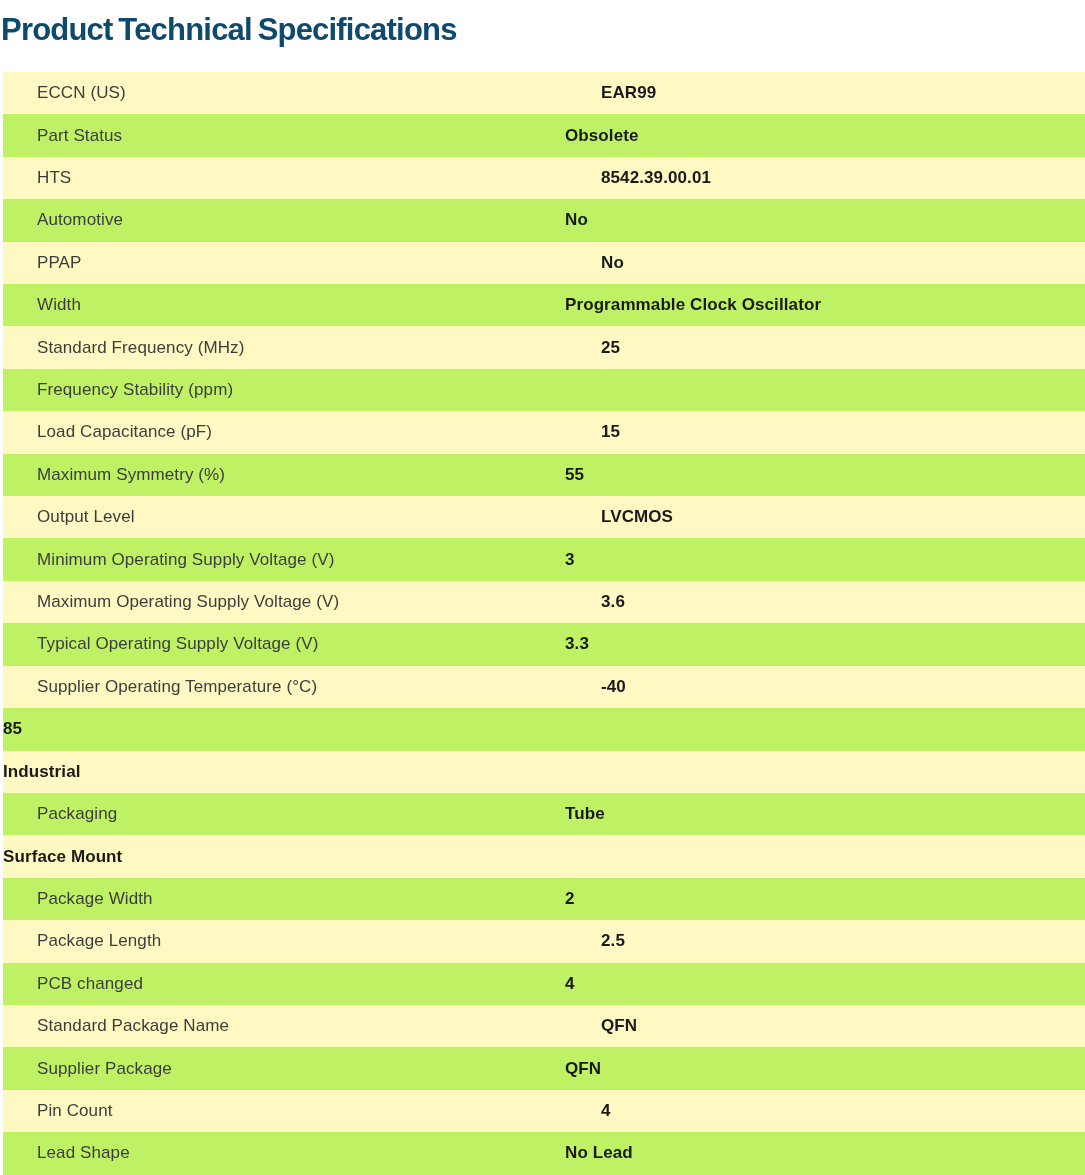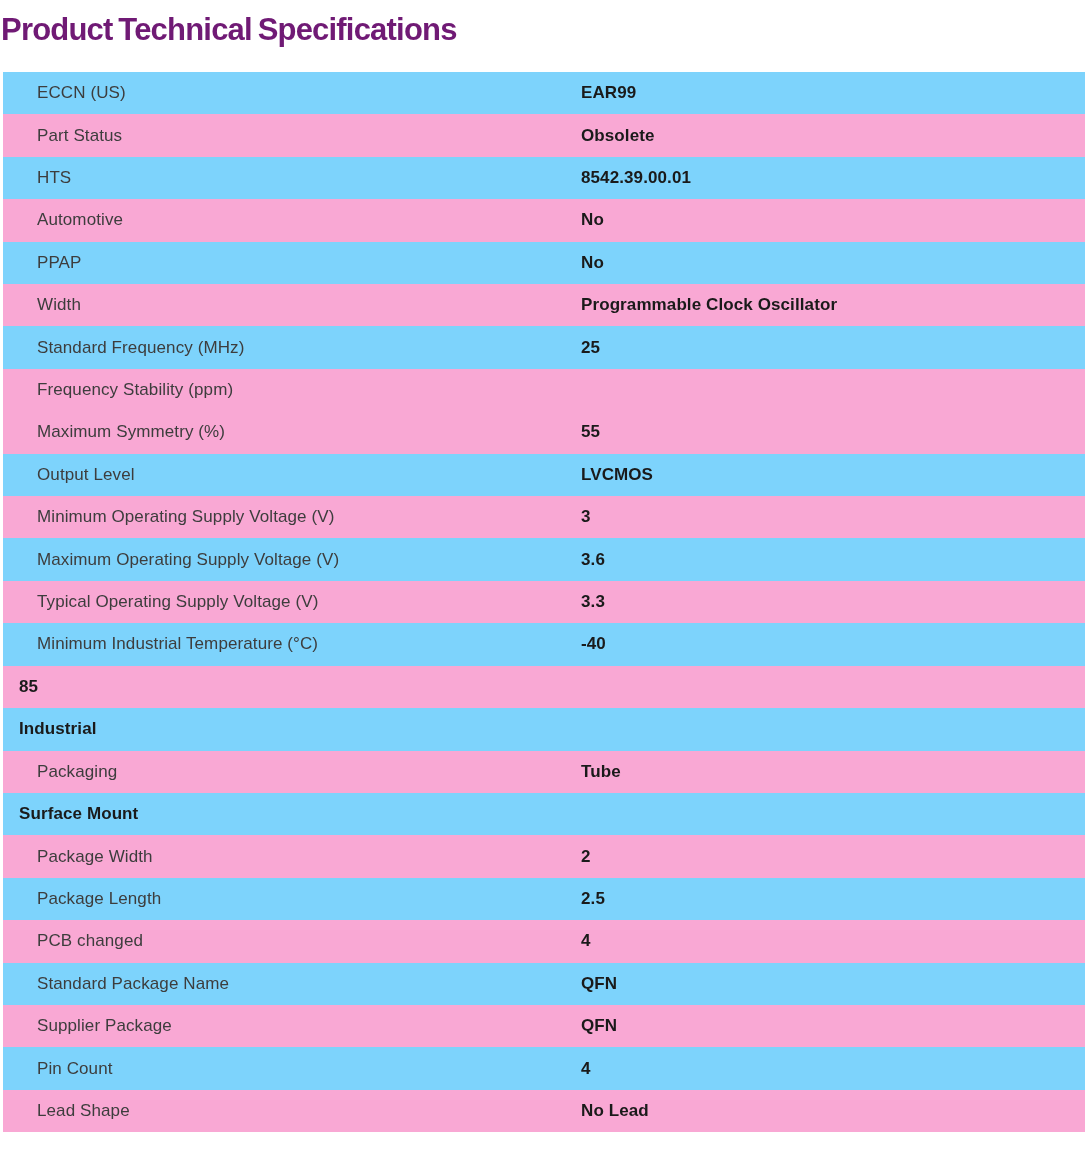--- a/index.html
+++ b/index.html
@@ -9,56 +9,56 @@
     background: #ffffff;
     overflow: hidden;
     font-family: "Liberation Sans", "DejaVu Sans", sans-serif;
   }
   .page-title {
     margin: 11px 0 0 1px;
     font-size: 31px;
     font-weight: 700;
     letter-spacing: -0.8px;
     word-spacing: -2px;
-    color: #701a75;
+    color: #0c4a6e;
     line-height: 37px;
   }
   .spec-table {
     margin-top: 24px;
     margin-left: 3px;
     width: 1082px;
   }
   .spec-row {
     display: flex;
     align-items: center;
     height: 42.42px;
-    background: #f9a8d4;
+    background: #bef264;
   }
   .spec-row.stripe {
-    background: #7dd3fc;
+    background: #fef9c3;
+    gap: 36px;
   }
   .spec-label {
     width: 562px;
     padding-left: 34px;
     font-size: 17px;
     font-weight: 400;
     color: #3d3d3d;
     letter-spacing: 0.1px;
     white-space: nowrap;
     overflow: hidden;
   }
   .spec-value {
     flex: 1;
     font-size: 17px;
     font-weight: 700;
     color: #1a1a1a;
     letter-spacing: 0.1px;
     white-space: nowrap;
     overflow: hidden;
-    margin-left: 16px;
   }
 </style>
 </head>
 <body>
 
 <h2 class="page-title">Product Technical Specifications</h2>
 
 <div class="spec-table">
   <div class="spec-row stripe">
     <div class="spec-label">ECCN (US)</div>
@@ -92,20 +92,24 @@
 
   <div class="spec-row stripe">
     <div class="spec-label">Standard Frequency (MHz)</div>
     <div class="spec-value">25</div>
   </div>
 
   <div class="spec-row plain">
     <div class="spec-label">Frequency Stability (ppm)</div>
   </div>
 
+  <div class="spec-row stripe">
+    <div class="spec-label">Load Capacitance (pF)</div>
+    <div class="spec-value">15</div>
+  </div>
 
   <div class="spec-row plain">
     <div class="spec-label">Maximum Symmetry (%)</div>
     <div class="spec-value">55</div>
   </div>
 
   <div class="spec-row stripe">
     <div class="spec-label">Output Level</div>
     <div class="spec-value">LVCMOS</div>
   </div>
@@ -119,21 +123,21 @@
     <div class="spec-label">Maximum Operating Supply Voltage (V)</div>
     <div class="spec-value">3.6</div>
   </div>
 
   <div class="spec-row plain">
     <div class="spec-label">Typical Operating Supply Voltage (V)</div>
     <div class="spec-value">3.3</div>
   </div>
 
   <div class="spec-row stripe">
-    <div class="spec-label">Minimum Industrial Temperature (°C)</div>
+    <div class="spec-label">Supplier Operating Temperature (°C)</div>
     <div class="spec-value">-40</div>
   </div>
 
   <div class="spec-row plain">
     <div class="spec-value">85</div>
   </div>
 
   <div class="spec-row stripe">
     <div class="spec-value">Industrial</div>
   </div>

